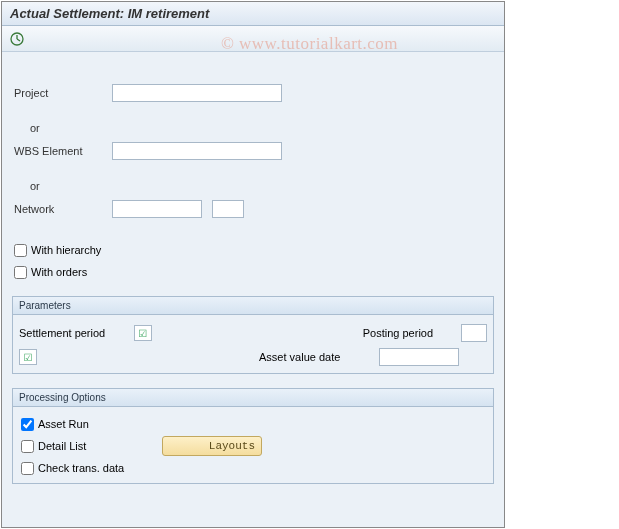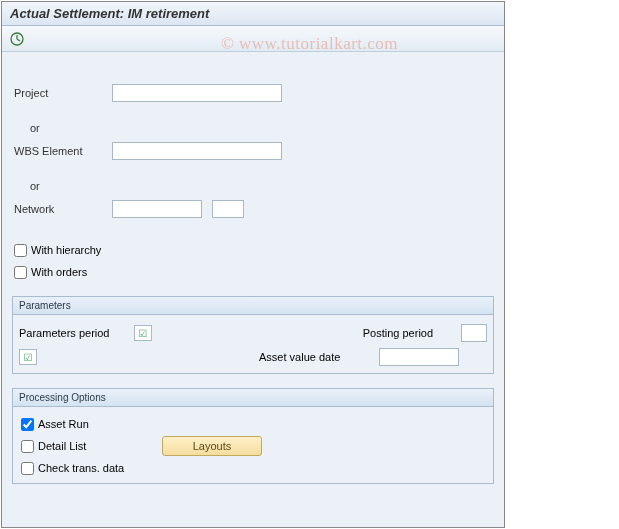--- a/index.html
+++ b/index.html
@@ -147,21 +147,22 @@
   .btn {
     margin-left: 44px;
     height: 20px;
     min-width: 100px;
     border: 1px solid #c2a85f;
     border-radius: 3px;
     background: linear-gradient(to bottom, #fdf0c8 0%, #f4dd9e 100%);
     color: #5a4a1a;
     font-size: 11px;
     cursor: pointer;
-    text-align: center;
+    text-align: right;
+    font-family: Liberation Mono, monospace;
   }
   .watermark {
     position: absolute;
     top: 34px; left: 0; right: 0;
     text-align: center;
     font-size: 17px;
     color: rgba(230, 150, 130, 0.55);
     font-family: Georgia, serif;
     pointer-events: none;
     letter-spacing: 0.5px;
@@ -215,21 +216,21 @@
     </div>
     <div class="checkrow">
       <input type="checkbox" style="">
       <span>With orders</span>
     </div>
 
     <div class="groupbox">
       <div class="grouphead">Parameters</div>
       <div class="groupbody">
         <div class="param-row">
-          <span class="plabel">Parameters period</span>
+          <span class="plabel">Settlement period</span>
           <span class="pfield1">
               <span class="reqbox">☑</span>
             </span>
           <span class="spacer"></span>
           <span class="plabel2">Posting period</span>
           <input class="tiny-input" value="" style="">
         </div>
         <div class="param-row">
           <span class="pfield1">
               <span class="reqbox">☑</span>

